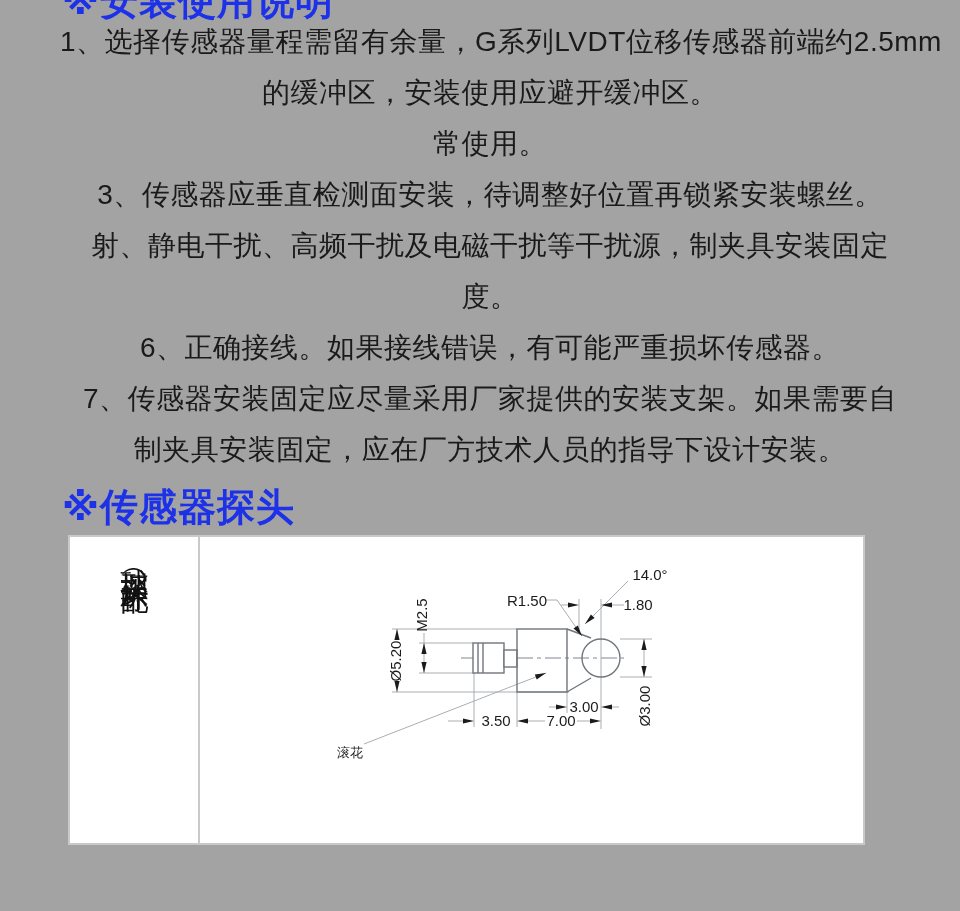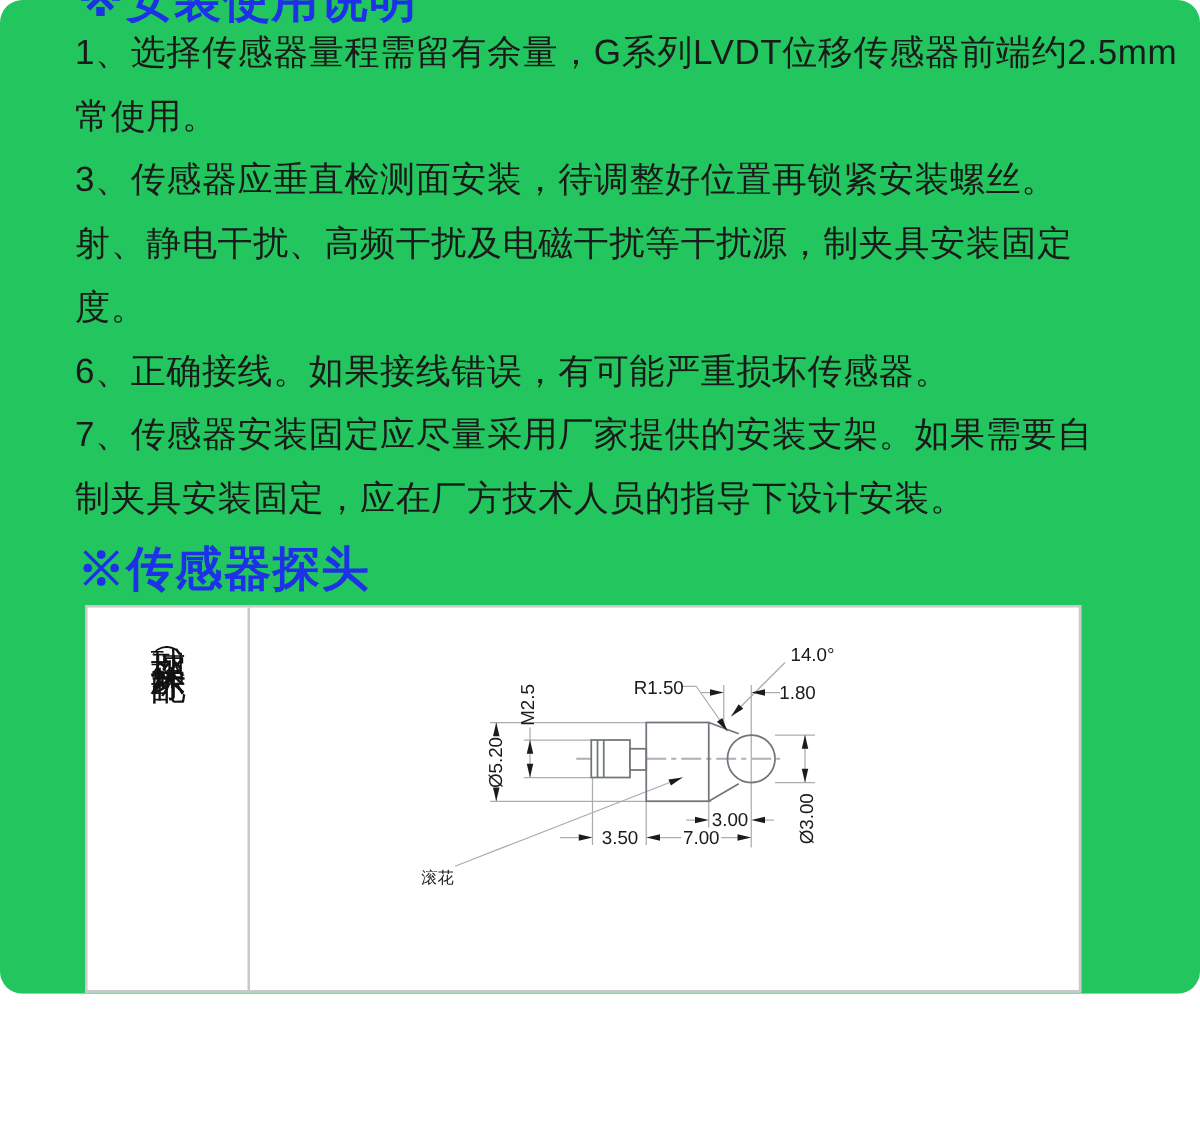--- a/index.html
+++ b/index.html
@@ -2,40 +2,39 @@
 <html><head>
 <meta charset="utf-8">
 <style>
   html, body {
     margin: 0; padding: 0;
     background: #ffffff;
     font-family: "Liberation Sans", "DejaVu Sans", sans-serif;
   }
   .page {
     position: relative;
-    width: 960px; height: 795px;
+    width: 960px; height: 911px;
     overflow: hidden;
-    background: #22c55e;
-    border-radius: 18px;
+    background: #a3a3a3;
   }
   .content {
     padding: 0 40px 0 60px;
   }
   .heading {
     color: #1c31e8;
     font-size: 38px;
     font-weight: 700;
     line-height: 44px;
     letter-spacing: 1px;
     white-space: nowrap;
     margin: 0 0 0 2px;
   }
   .heading.cut { margin-top: -21px; height: 44px; }
-  .heading.probe-h { margin-top: 8px; height: 48px; line-height: 48px; font-family: Liberation Serif, serif; }
-  .instructions { margin-top: -7px; }
+  .heading.probe-h { margin-top: 8px; height: 48px; line-height: 48px; }
+  .instructions { margin-top: -7px; text-align: center; }
   .line {
     font-size: 28px;
     line-height: 51px;
     color: #1a1a1a;
     white-space: nowrap;
     letter-spacing: 0.5px;
   }
   
   .probe-table {
     margin-top: 4px;
@@ -87,20 +86,21 @@
 </head>
 <body>
 
 <div class="page">
   <div class="content">
 
     <h1 class="heading cut">※安装使用说明</h1>
 
     <div class="instructions">
       <div class="line">1、选择传感器量程需留有余量，G系列LVDT位移传感器前端约2.5mm</div>
+      <div class="line">的缓冲区，安装使用应避开缓冲区。</div>
       <div class="line">常使用。</div>
       <div class="line">3、传感器应垂直检测面安装，待调整好位置再锁紧安装螺丝。</div>
       <div class="line">射、静电干扰、高频干扰及电磁干扰等干扰源，制夹具安装固定</div>
       <div class="line">度。</div>
       <div class="line">6、正确接线。如果接线错误，有可能严重损坏传感器。</div>
       <div class="line">7、传感器安装固定应尽量采用厂家提供的安装支架。如果需要自</div>
       <div class="line">制夹具安装固定，应在厂方技术人员的指导下设计安装。</div>
     </div>
 
     <h2 class="heading probe-h">※传感器探头</h2>

